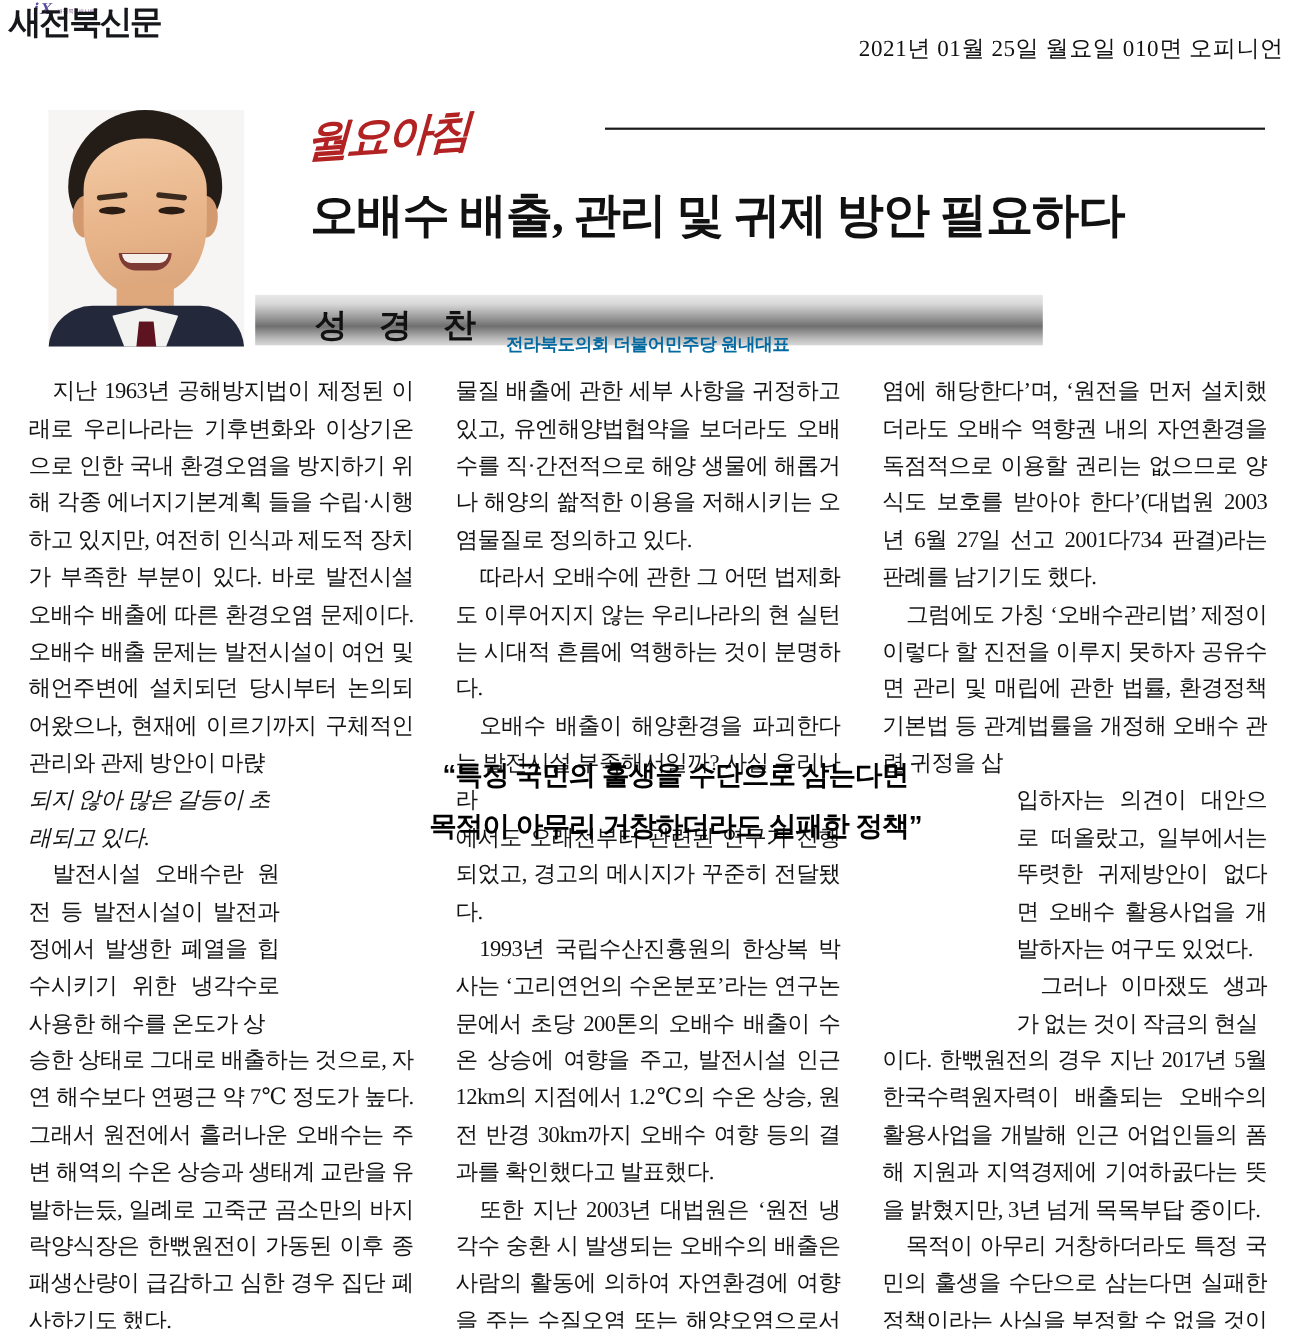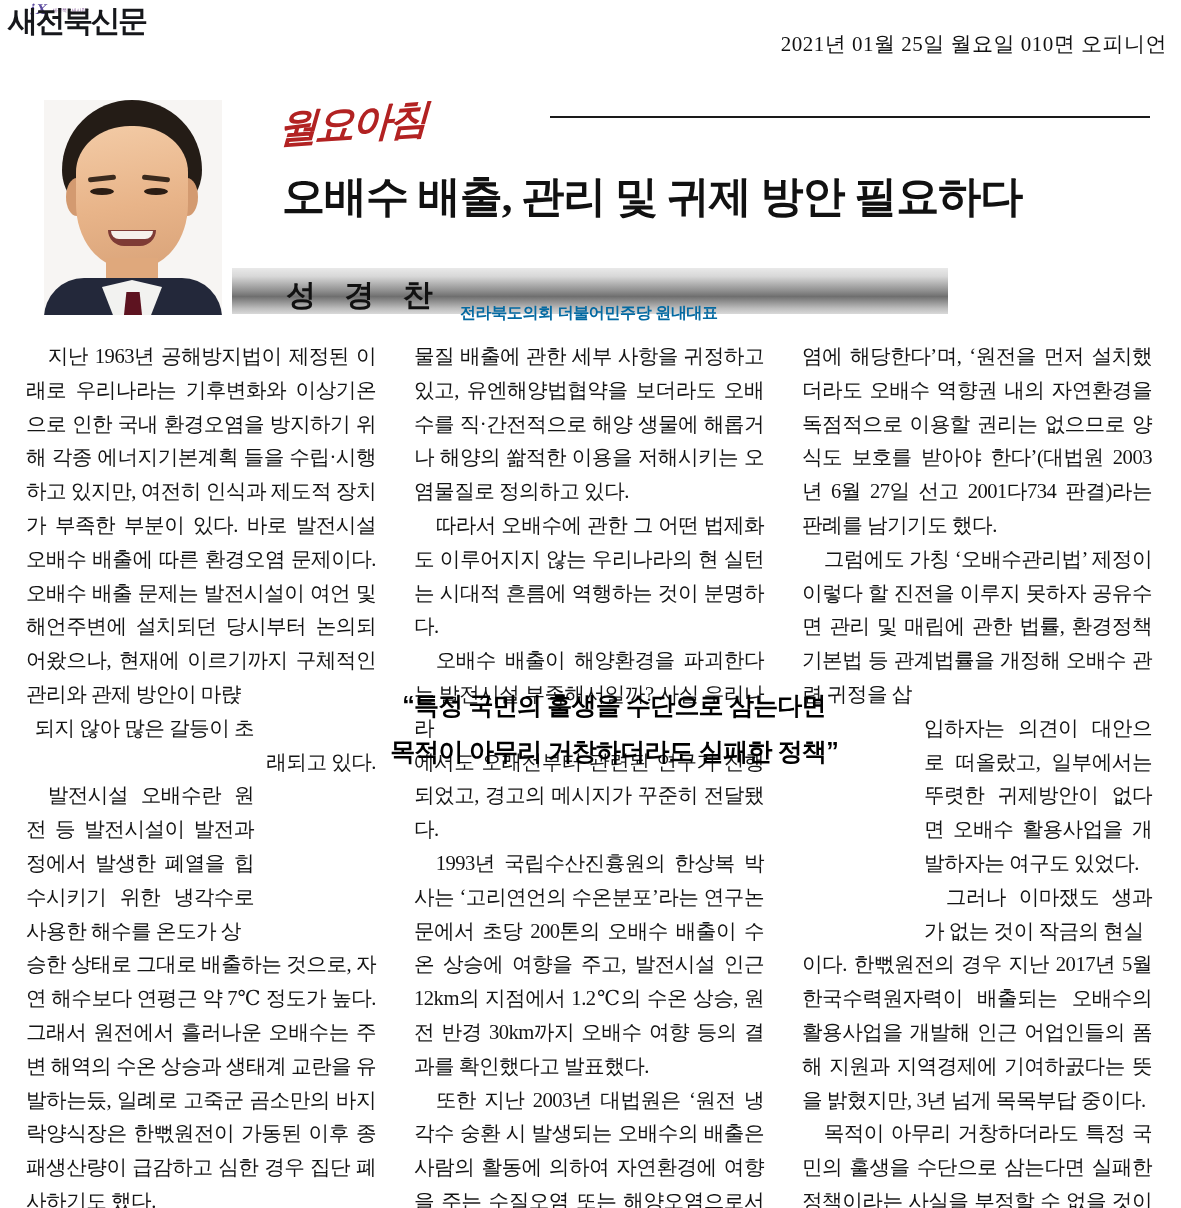--- a/index.html
+++ b/index.html
@@ -261,21 +261,21 @@
   .runaround-narrow {
     width: 228px;
   }
   .runaround-narrow-right {
     width: 228px;
     margin-left: 122px;
     font-family: Liberation Serif, serif;
   }
 
   .seg { text-align: justify; }
-  .seg-last { text-align: right; }
+  .seg-last { text-align: left; font-style: italic; }
 </style>
 </head>
 <body>
 
 <div id="masthead">
   <div id="masthead-logo">
     <span class="logo-mark">⁞ Χ</span>
     <span class="logo-mark-sub">새전북 · 새사람</span>
     <span class="logo-word">새전북신문</span>
   </div>

